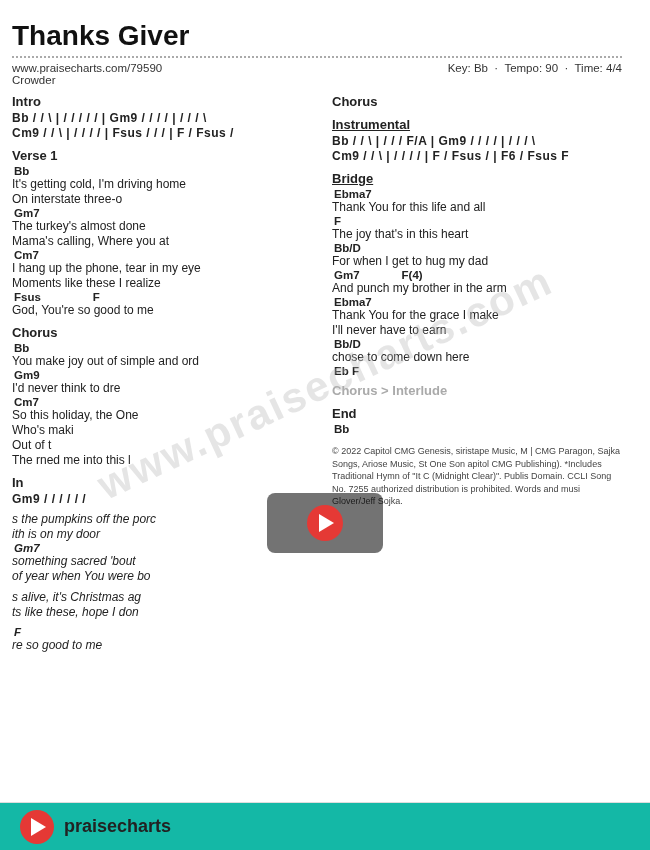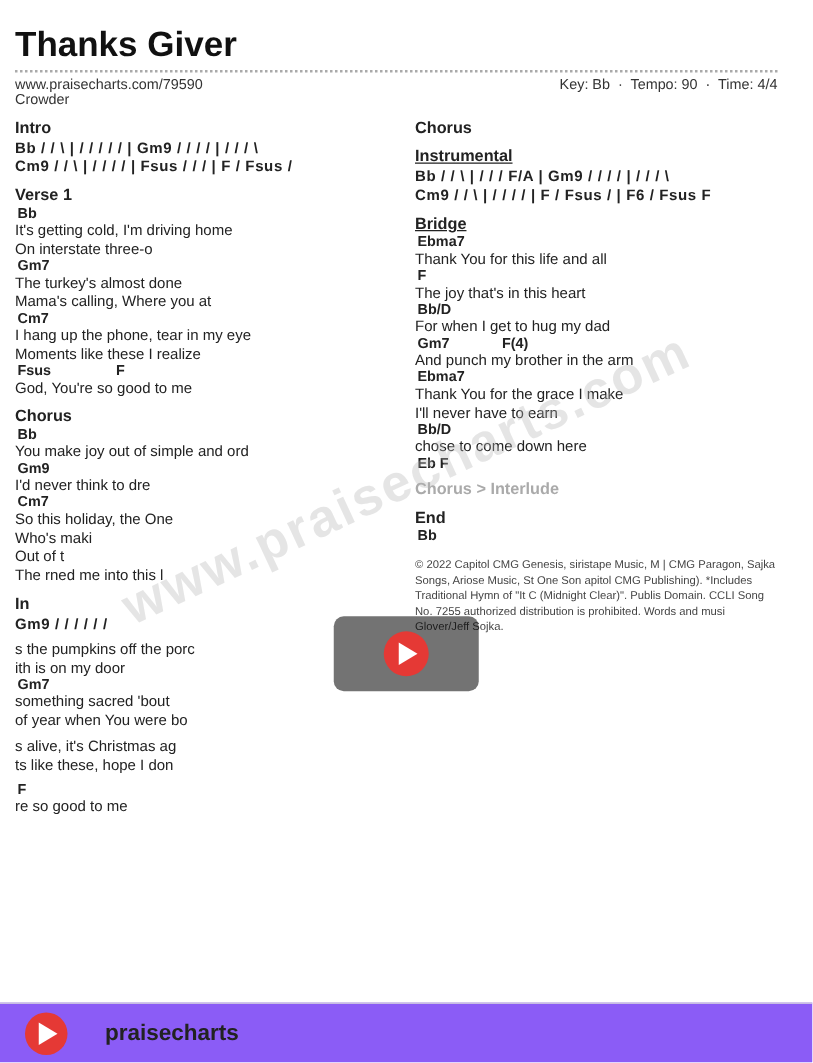--- a/index.html
+++ b/index.html
@@ -134,27 +134,26 @@
       margin-top: 6px;
       margin-bottom: 4px;
     }
     
     .footer-bar {
       position: absolute;
       bottom: 0;
       left: 0;
       right: 0;
       height: 48px;
-      background: #8b5cf6;
+      background: #14b8a6;
       border-top: 1px solid #ddd;
       display: flex;
       align-items: center;
       padding: 0 20px;
       z-index: 30;
-      gap: 20px;
     }
     .footer-logo-icon {
       width: 34px;
       height: 34px;
       background: #e53935;
       border-radius: 50%;
       display: flex;
       align-items: center;
       justify-content: center;
       margin-right: 10px;
@@ -243,21 +242,21 @@
         <div class="lyric-line">The              rned me into this l</div>
       </div>
 
       <div class="section-group">
         <div class="section-label">In</div>
         <div class="chord-line">
           <span>Gm9 / / /</span> / / /
         </div>
       </div>
 
-      <div class="section-group" style="margin-top:6px;">
+      <div class="section-group" style="margin-top:6px;font-style:italic;">
         <div class="lyric-line">s the pumpkins off the porc</div>
         <div class="lyric-line">ith is on my door</div>
         <div class="chord-above">Gm7</div>
         <div class="lyric-line">something sacred 'bout</div>
         <div class="lyric-line">of year when You were bo</div>
         <div style="height:6px;"></div>
         <div class="lyric-line">s alive, it's Christmas ag</div>
         <div class="lyric-line">ts like these, hope I don</div>
         <div style="height:6px;"></div>
         <div class="chord-above">F</div>

